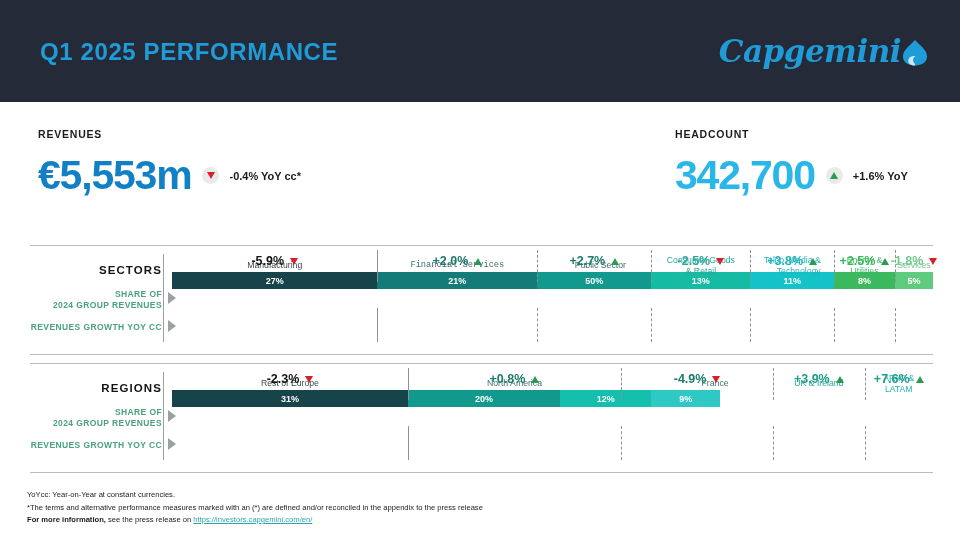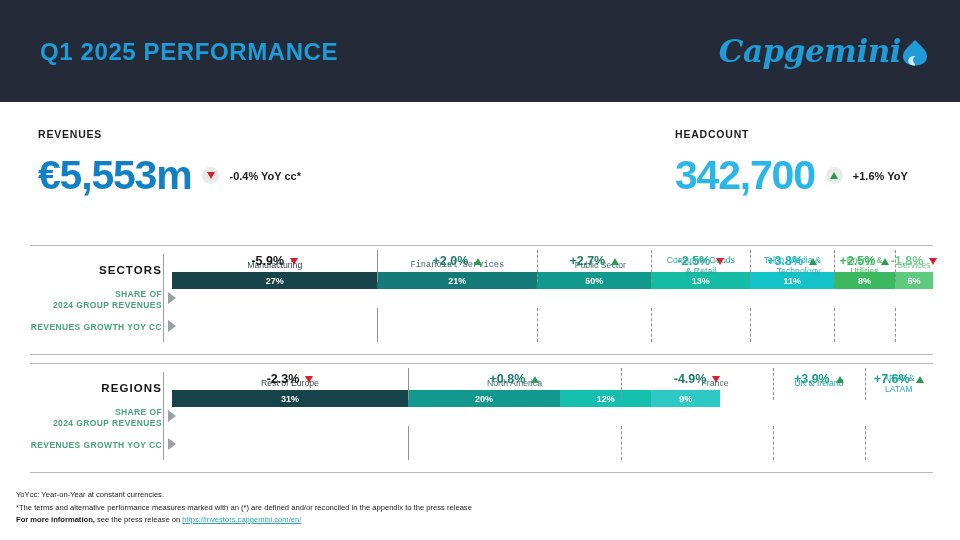--- a/index.html
+++ b/index.html
@@ -110,21 +110,21 @@
     position:absolute; top:0; height:30px; display:flex;
     align-items:center; justify-content:center;
   }
   .growth-val { font-size:12.5px; font-weight:bold; white-space:nowrap; }
   .growth-tri { margin-left:6px; }
   .gdiv { position:absolute; top:62px; width:1px; height:34px;
           border-left:1px dashed #8c9295; }
   .gdiv.solid { border-left:1px solid #8c9295; }
 
   
-  .footer { position:absolute; left:16px; top:489px; width:900px; }
+  .footer { position:absolute; left:27px; top:489px; width:900px; }
   .fn { font-size:7.6px; color:#1b1b1b; line-height:1.65; white-space:nowrap; }
   .fn b { font-weight:bold; }
   .fn a { color:#2aa8b0; text-decoration:underline; }
 </style>
 </head>
 <body>
 
 <div class="header" style="background: rgb(37, 42, 56);">
   <div class="header-title" style="color: rgb(31, 156, 216);">Q1 2025 PERFORMANCE</div>
   <div class="logo">

